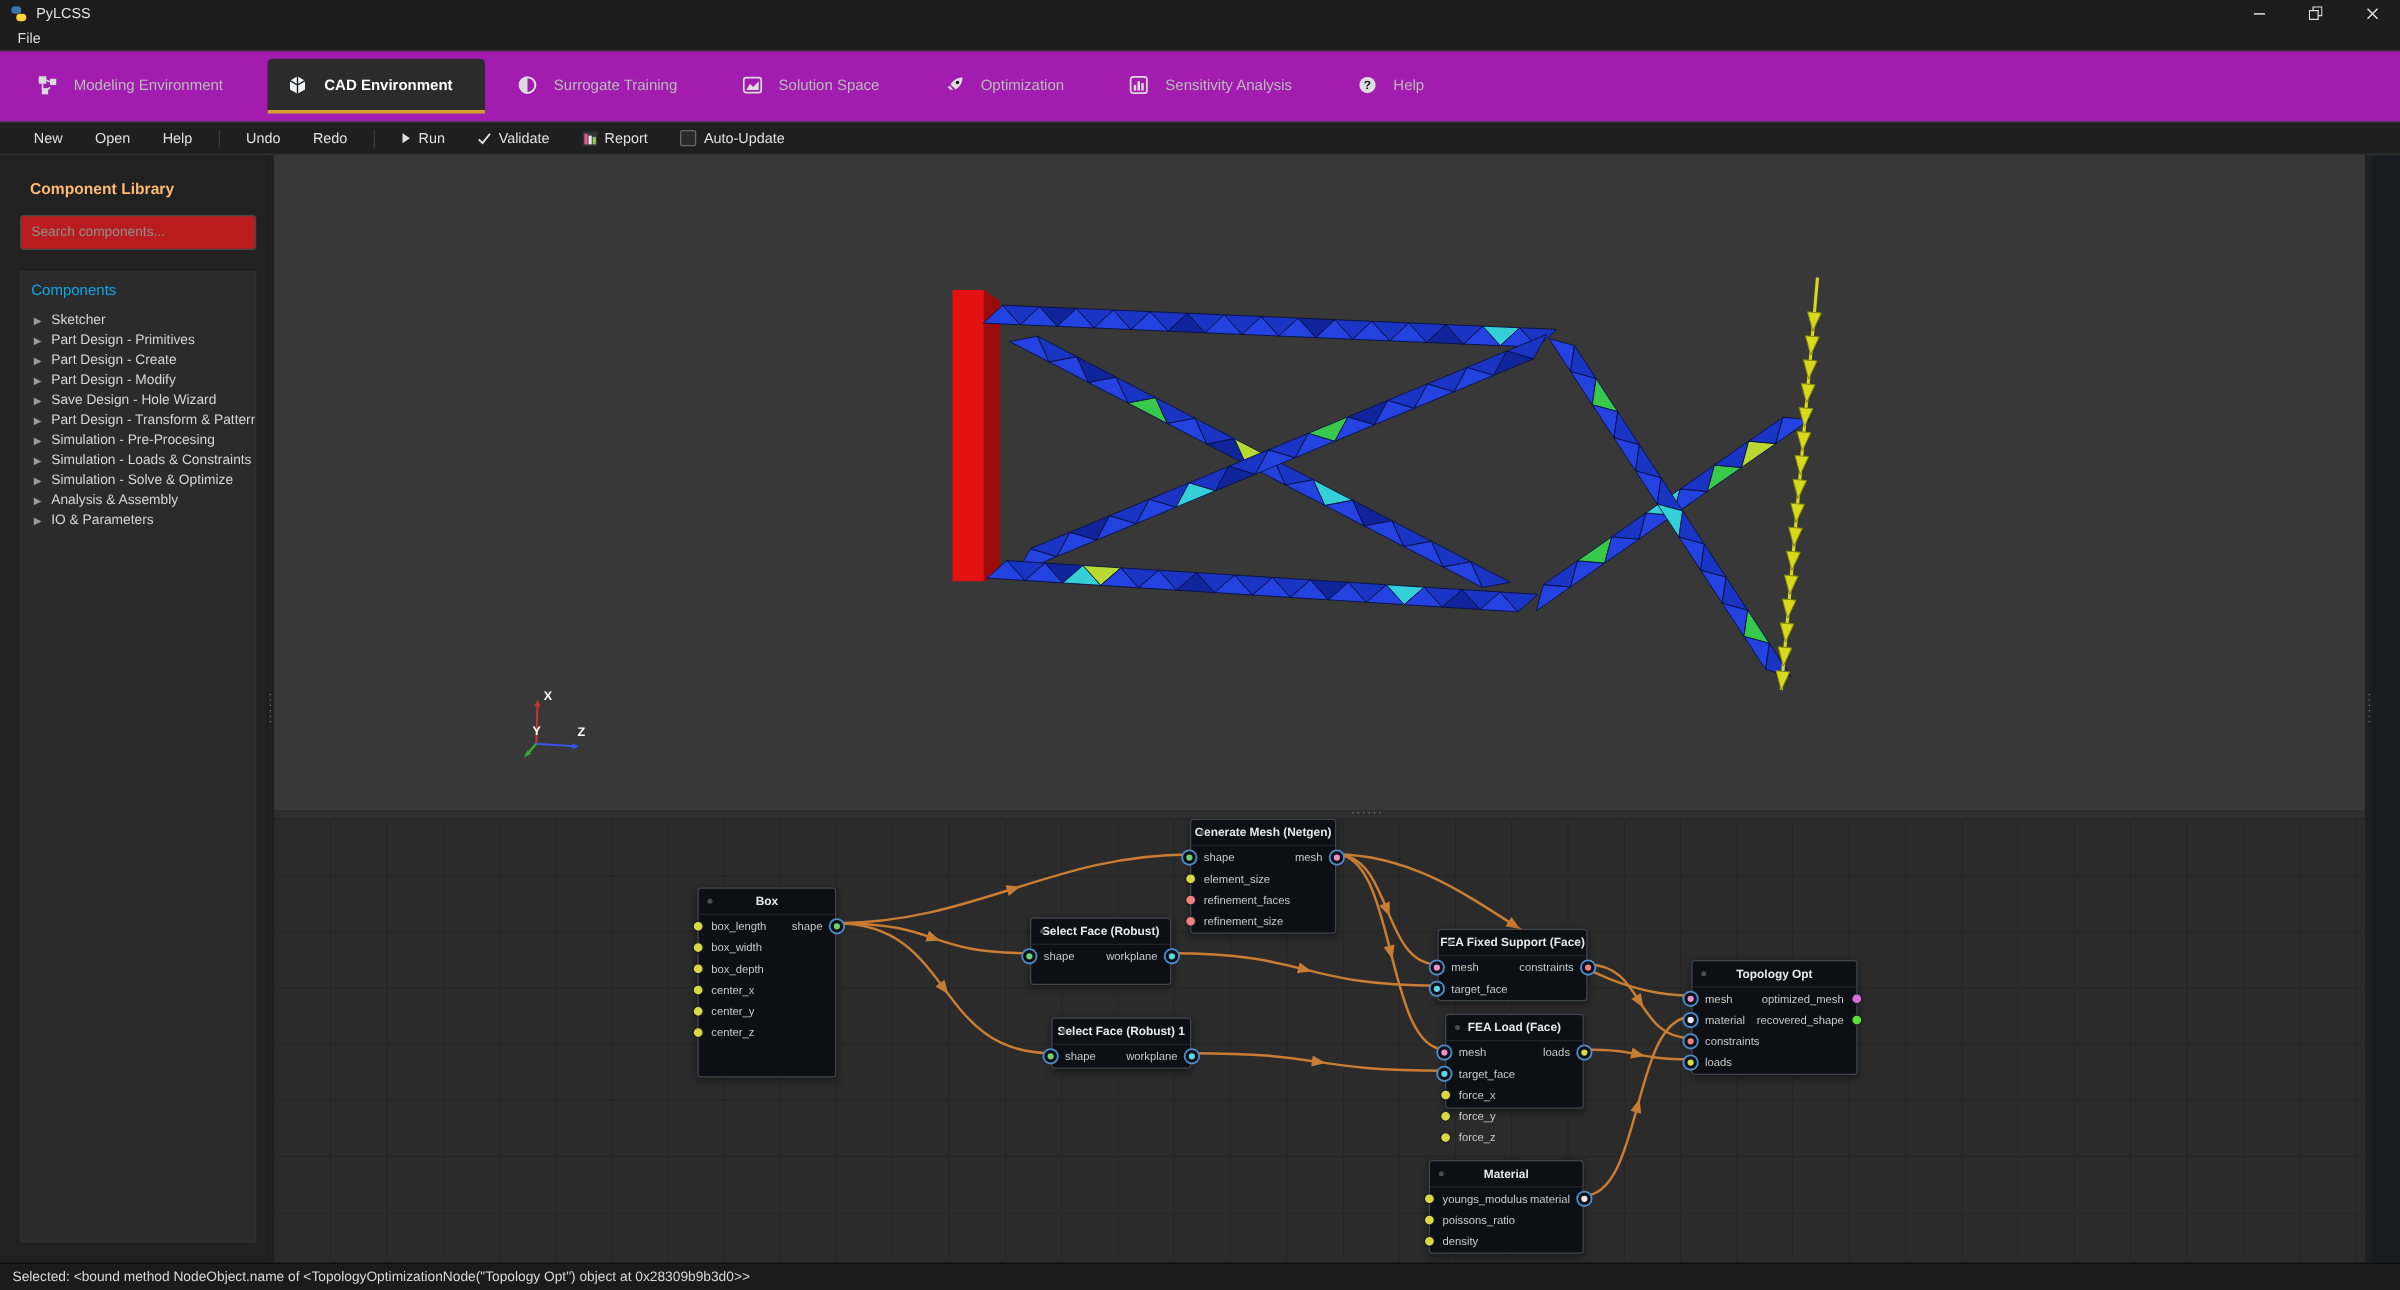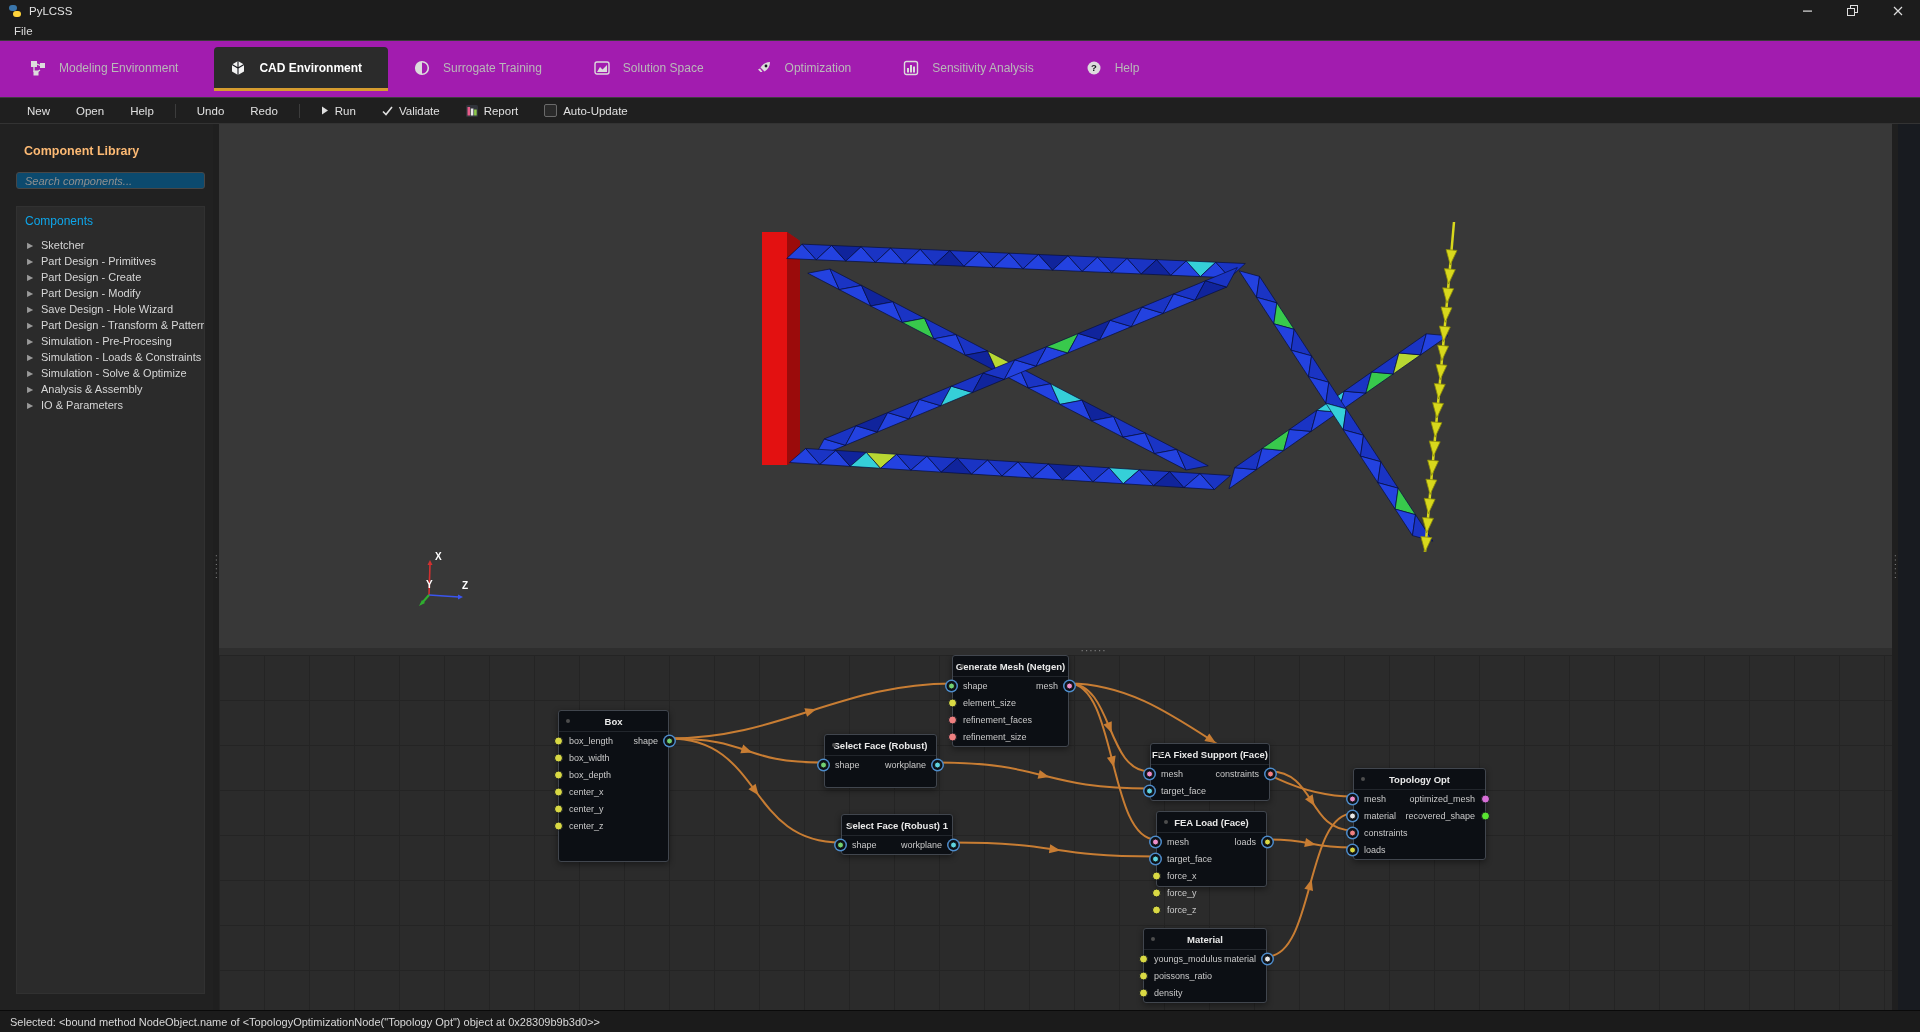--- a/index.html
+++ b/index.html
@@ -15,22 +15,22 @@
     border-bottom:3px solid transparent;box-sizing:border-box;border-radius:4px 4px 0 0;}
   .tab .ticon{display:flex;align-items:center;}
   .tab.active{background:#2b2b2b;color:#ffffff;font-weight:bold;border-bottom:3px solid #d59c2f;}
   .toolbar{height:26px;background:#1f1f1f;display:flex;align-items:center;padding-left:18px;gap:8px;border-bottom:1px solid #333;box-sizing:border-box;}
   .tbtn{font-size:11.5px;color:#e0e0e0;padding:3px 9px;display:flex;align-items:center;gap:6px;}
   .tsep{width:1px;height:14px;background:#3c3c3c;margin:0 4px;}
   .cb{width:11px;height:11px;border:1px solid #6a6a6a;border-radius:2px;background:#2a2a2a;display:inline-block;}
   .main{display:flex;height:886px;}
   .sidebar{width:213px;background:#212121;box-sizing:border-box;padding:12px 8px 0 16px;display:flex;flex-direction:column;}
   .side-title{font-size:12.5px;font-weight:bold;color:#fdba74;margin:8px 0 14px 8px;}
-  .searchbox{height:17px;background:#0c4a6e;border:1px solid #474747;border-radius:3px;color:#cfcfcf;
-    font-size:11px;padding:0 8px;outline:none;width:100%;box-sizing:border-box;font-family:inherit;font-style:italic;}
+  .searchbox{height:28px;background:#b91c1c;border:1px solid #474747;border-radius:3px;color:#cfcfcf;
+    font-size:11px;padding:0 8px;outline:none;width:100%;box-sizing:border-box;font-family:inherit;}
   .searchbox::placeholder{color:#8f8f8f;}
   .comp-panel{background:#2b2b2b;margin-top:17px;flex:1;margin-bottom:16px;border:1px solid #313131;}
   .comp-header{font-size:12px;font-weight:normal;color:#0ea5e9;padding:7px 8px 9px 8px;}
   .tree-item{display:flex;align-items:center;height:16px;font-size:11px;color:#d6d6d6;padding-left:10px;white-space:nowrap;overflow:hidden;}
   .tree-item .arr{color:#9a9a9a;font-size:8px;width:14px;flex:none;}
   .vhandle{width:6px;background:#1f1f1f;display:flex;align-items:center;justify-content:center;}
   .vdots{color:#787878;font-size:10px;letter-spacing:1px;transform:rotate(90deg);white-space:nowrap;line-height:4px;}
   .center{flex:1;display:flex;flex-direction:column;min-width:0;}
   .viewport{height:524px;background:#383838;position:relative;}
   .viewport svg{display:block;}

